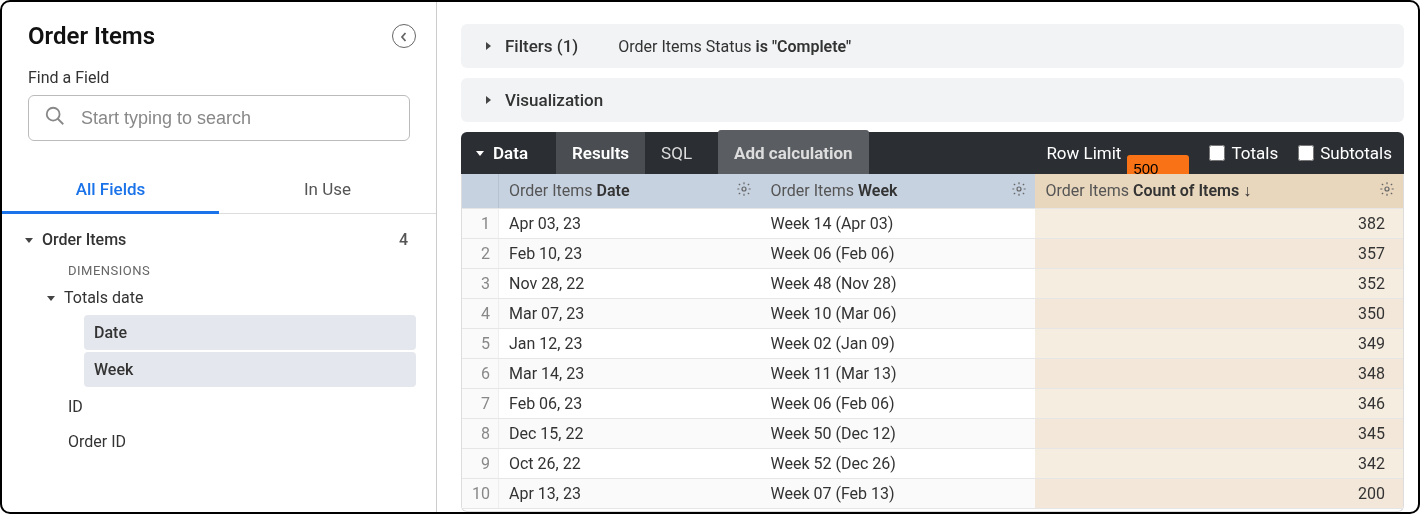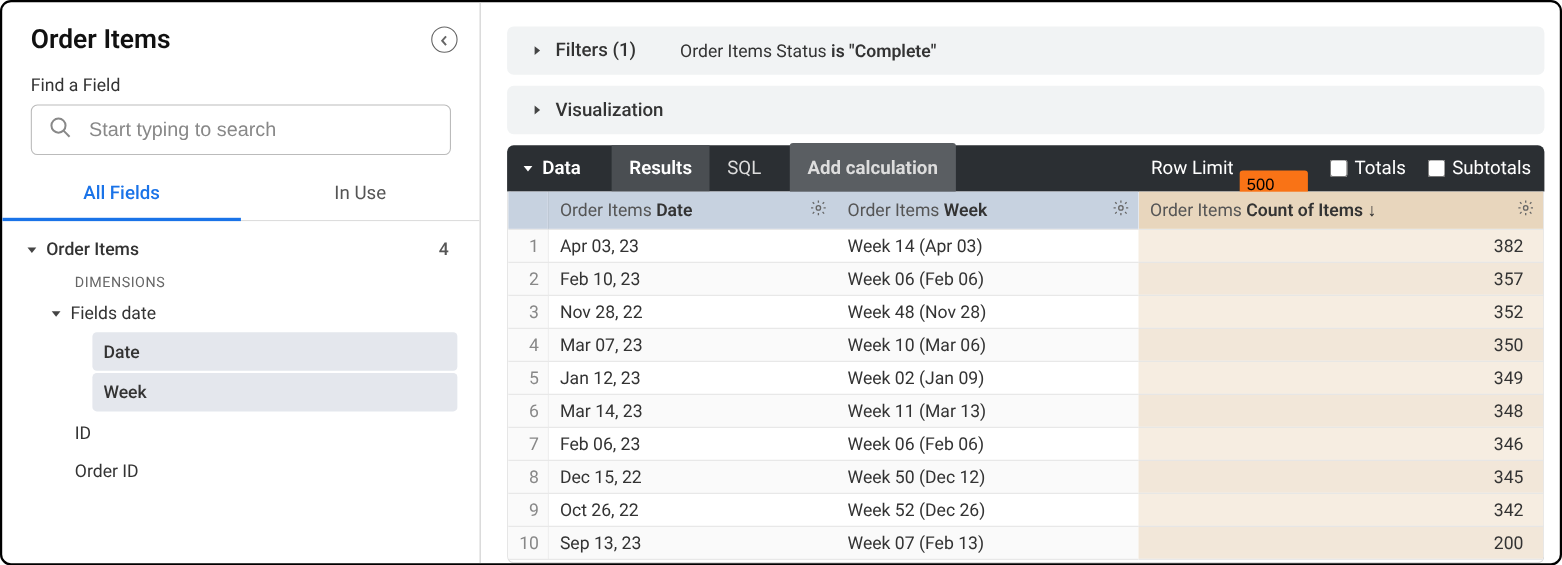--- a/index.html
+++ b/index.html
@@ -52,21 +52,21 @@
   }
   .collapse-btn svg { width: 10px; height: 10px; }
   .find-label {
     font-size: 16px;
     color: #333;
     margin-bottom: 8px;
     padding-left: 6px;
   }
   .search-wrap {
     position: relative;
-    margin-bottom: 11px;
+    margin-bottom: 24px;
     padding: 0 6px;
   }
   .search-input {
     width: 100%;
     height: 46px;
     border: 1px solid #bbb;
     border-radius: 6px;
     padding: 0 14px 0 52px;
     font-size: 18px;
     color: #333;
@@ -377,21 +377,21 @@
       </div>
 
       <div class="dim-label">DIMENSIONS</div>
 
       <div class="tree-row tree-indent-1">
         <span class="caret">
           <svg viewBox="0 0 10 10" fill="currentColor">
               <path d="M1 3 L9 3 L5 8 Z"></path>
             </svg>
         </span>
-        <span>Fields date</span>
+        <span>Totals date</span>
       </div>
 
       <div class="dim-item selected">Date</div>
       <div class="dim-item selected">Week</div>
 
 
       <div class="plain-item">ID</div>
       <div class="plain-item">Order ID</div>
     </div>
   </div>
@@ -526,21 +526,21 @@
               <td class="measure-cell">345</td>
             </tr>
             <tr>
               <td class="rownum">9</td>
               <td class="dim-cell">Oct 26, 22</td>
               <td class="dim-cell">Week 52 (Dec 26)</td>
               <td class="measure-cell">342</td>
             </tr>
             <tr>
               <td class="rownum">10</td>
-              <td class="dim-cell">Sep 13, 23</td>
+              <td class="dim-cell">Apr 13, 23</td>
               <td class="dim-cell">Week 07 (Feb 13)</td>
               <td class="measure-cell">200</td>
             </tr>
           </tbody>
       </table>
     </div>
 
   </div>
 </div>
 

